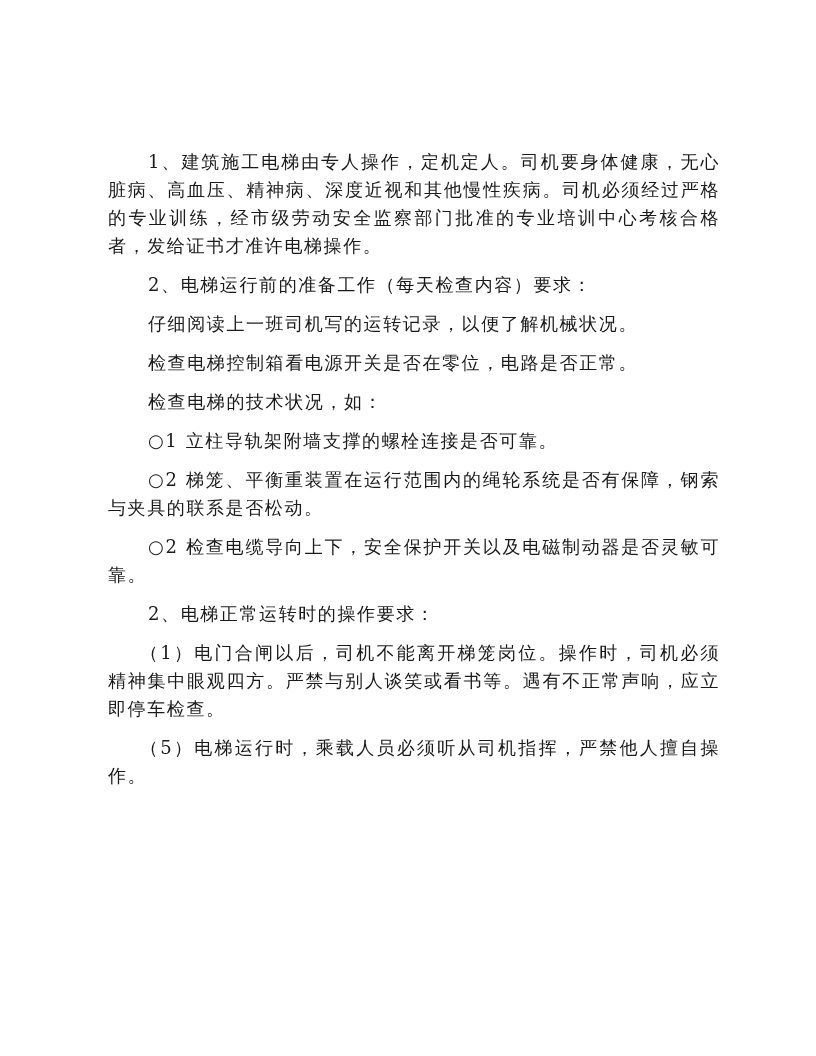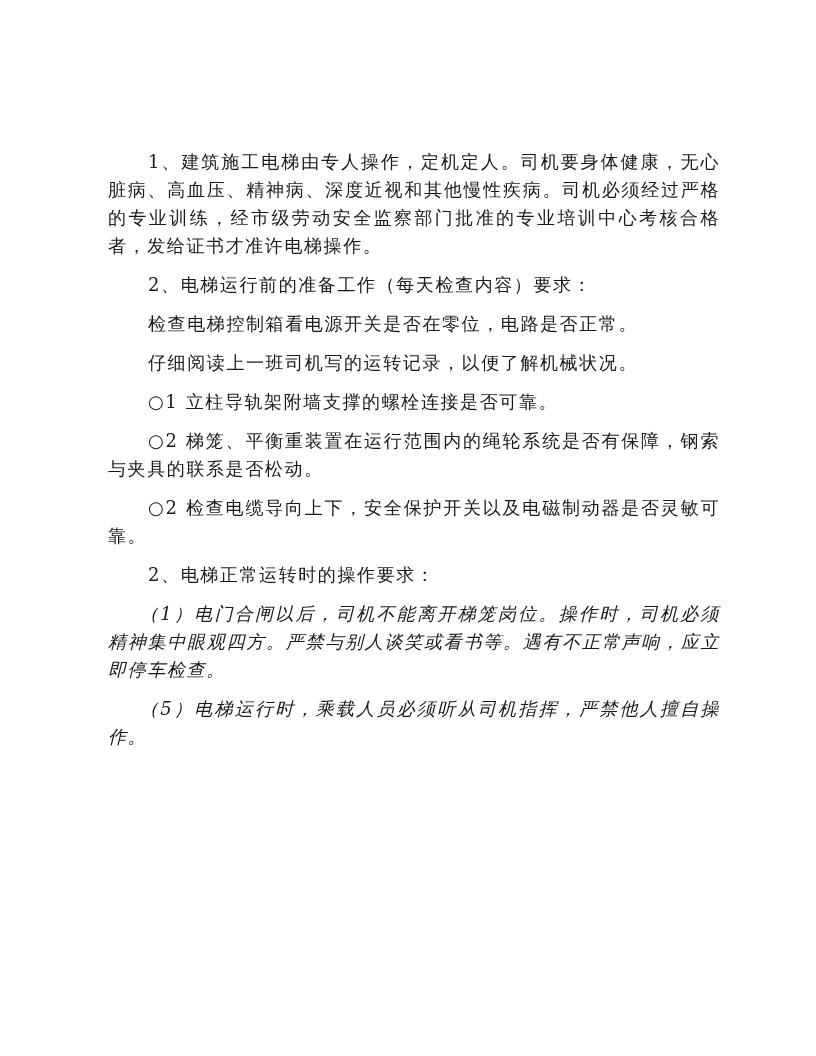--- a/index.html
+++ b/index.html
@@ -24,29 +24,30 @@
     }
     .para {
       font-size: 18px;
       line-height: 28px;
       margin: 0 0 11px 0;
       text-align: justify;
       letter-spacing: 1.6px;
       word-break: break-all;
     }
     .indent-2 { text-indent: 40px; }
-    .indent-1-5 { text-indent: 32px; font-style: italic; }
+    .indent-1-5 { text-indent: 32px; }
   </style>
 </head>
 <body>
 
 <div class="page">
   <p class="para indent-2">1、建筑施工电梯由专人操作，定机定人。司机要身体健康，无心脏病、高血压、精神病、深度近视和其他慢性疾病。司机必须经过严格的专业训练，经市级劳动安全监察部门批准的专业培训中心考核合格者，发给证书才准许电梯操作。</p>
   <p class="para indent-2">2、电梯运行前的准备工作（每天检查内容）要求：</p>
+  <p class="para indent-2">仔细阅读上一班司机写的运转记录，以便了解机械状况。</p>
   <p class="para indent-2">检查电梯控制箱看电源开关是否在零位，电路是否正常。</p>
-  <p class="para indent-2">仔细阅读上一班司机写的运转记录，以便了解机械状况。</p>
+  <p class="para indent-2">检查电梯的技术状况，如：</p>
   <p class="para indent-2">○1 立柱导轨架附墙支撑的螺栓连接是否可靠。</p>
   <p class="para indent-2">○2 梯笼、平衡重装置在运行范围内的绳轮系统是否有保障，钢索与夹具的联系是否松动。</p>
   <p class="para indent-2">○2 检查电缆导向上下，安全保护开关以及电磁制动器是否灵敏可靠。</p>
   <p class="para indent-2">2、电梯正常运转时的操作要求：</p>
   <p class="para indent-1-5">（1）电门合闸以后，司机不能离开梯笼岗位。操作时，司机必须精神集中眼观四方。严禁与别人谈笑或看书等。遇有不正常声响，应立即停车检查。</p>
   <p class="para indent-1-5">（5）电梯运行时，乘载人员必须听从司机指挥，严禁他人擅自操作。</p>
 </div>
 
 </body></html>

